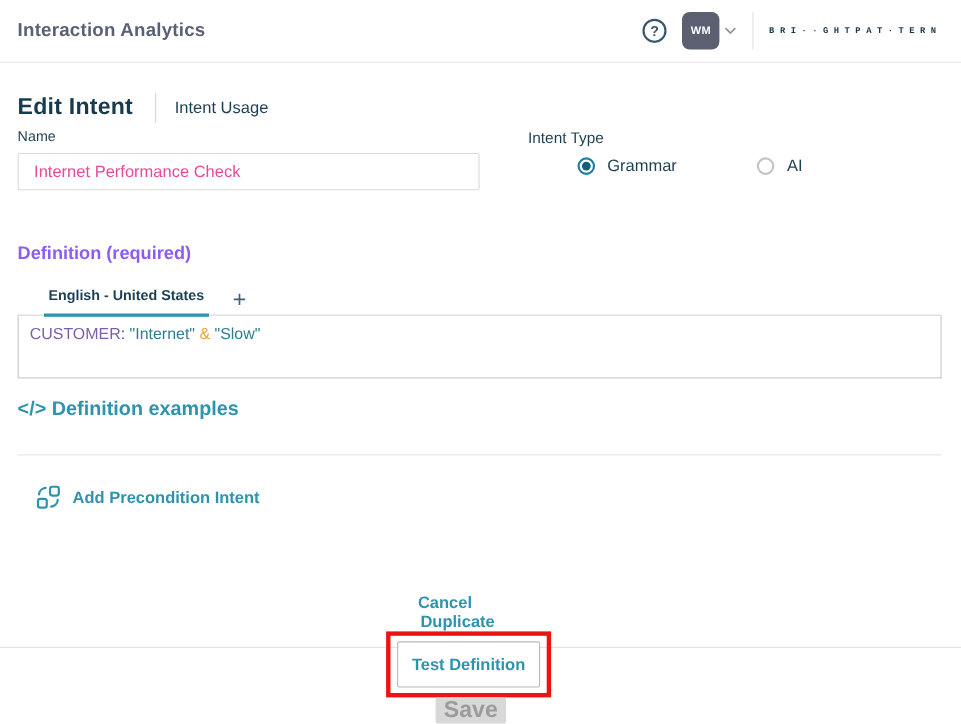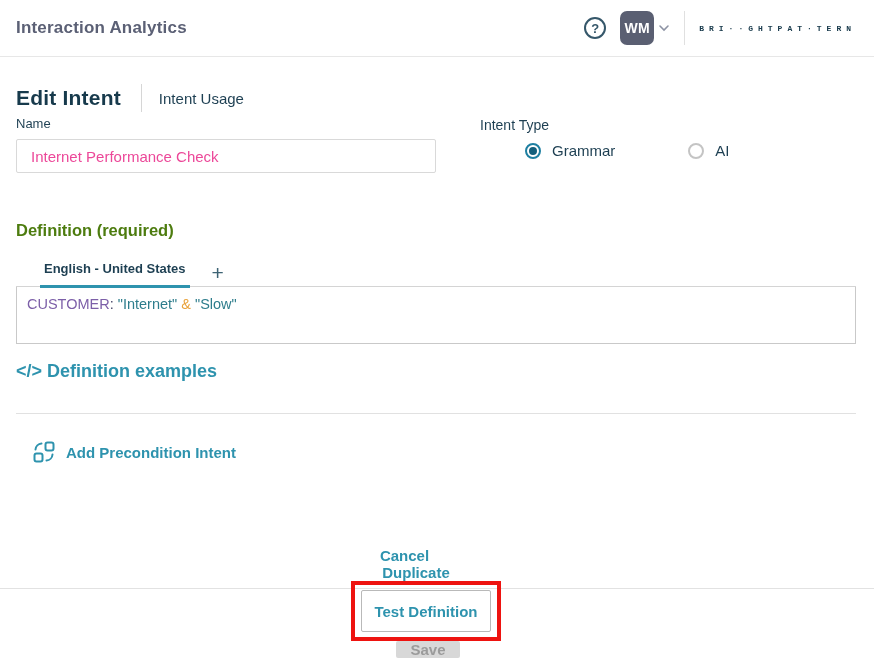--- a/index.html
+++ b/index.html
@@ -7,21 +7,21 @@
   .page { position:relative; width:874px; height:658px; background:#fff; }
 
   
   .header { height:57px; border-bottom:1px solid #e7e7e7; display:flex; align-items:center; padding:0 16px; }
   .header-title { font-size:17px; font-weight:bold; color:#5b6075; letter-spacing:.2px; }
   .header-right { margin-left:auto; display:flex; align-items:center; gap:14px; }
   .help-icon { width:22px; height:22px; border:2px solid #35576a; border-radius:50%; color:#35576a;
                display:flex; align-items:center; justify-content:center; font-size:13px; font-weight:bold; cursor:pointer; }
   .avatar-wrap { display:flex; align-items:center; gap:4px; cursor:pointer; }
   .avatar { width:34px; height:34px; background:#5a5f72; border-radius:7px; color:#fff; font-weight:bold;
-            font-size:14px; display:flex; align-items:center; justify-content:center; letter-spacing:.3px; }
+            font-size:10px; display:flex; align-items:center; justify-content:center; letter-spacing:.3px; }
   .chevron { color:#8d93a4; font-size:11px; }
   .header-sep { width:1px; height:34px; background:#e0e0e0; }
   .logo { display:flex; flex-direction:row; line-height:9px; padding-right:2px; }
   .logo-row { font-size:8px; font-weight:bold; color:#16384a; letter-spacing:5px; font-family:"Liberation Mono", monospace; }
 
   
   .main { padding:0 18px 0 16px; }
   .title-row { margin-top:27px; display:flex; align-items:center; }
   .page-title { font-size:21px; font-weight:bold; color:#173a4c; letter-spacing:.2px; }
   .title-sep { width:1px; height:28px; background:#d6d6d6; margin:0 17px 0 20px; }
@@ -37,21 +37,21 @@
   .radio-group { display:flex; align-items:center; }
   .radio-item { display:flex; align-items:center; cursor:pointer;padding-left:45px; }
   .radio-item + .radio-item { margin-left:28px; }
   .radio-circle { width:16px; height:16px; border-radius:50%; border:2px solid #c4c4c4; background:#fff;
                   display:flex; align-items:center; justify-content:center; }
   .radio-item.selected .radio-circle { border-color:#1e7fa1; }
   .radio-dot { width:8px; height:8px; border-radius:50%; background:transparent; }
   .radio-item.selected .radio-dot { background:#145f7c; }
   .radio-label { font-size:15px; color:#1d3f52; margin-left:11px; }
 
-  .def-heading { margin-top:48px; font-size:16.5px; font-weight:bold; color:#4d7c0f; }
+  .def-heading { margin-top:48px; font-size:16.5px; font-weight:bold; color:#8b5cf6; }
 
   .tab-bar { margin-top:21px; display:flex; align-items:flex-end; border-bottom:1px solid #d4d4d4; }
   .tab { margin-left:24px; padding:0 4px 9px 4px; font-size:13px; font-weight:bold; color:#1d3f52;
          border-bottom:3px solid #2e93ae; margin-bottom:-2px; cursor:pointer; }
   .tab-add { margin-left:18px; margin-bottom:4px; font-size:21px; color:#3d6374; line-height:18px;
              background:none; border:none; cursor:pointer; padding:0 4px; font-family:"Liberation Sans", sans-serif; }
 
   .editor { height:57px; border:1px solid #c9c9c9; border-top:none; padding:8px 10px; font-size:14.5px; line-height:19px; cursor:text; }
   .editor span { white-space:pre; }
 
@@ -66,21 +66,21 @@
   .footer { position:absolute; left:0; right:0; bottom:0; height:70px; border-top:1px solid #e2e2e2;
             display:flex; align-items:center; justify-content:flex-end; padding-right:18px; background:#fff;flex-direction:column; }
   .link-btn { background:none; border:none; font-size:15px; font-weight:600; color:#2e93ae; cursor:pointer;
               font-family:"Liberation Sans", sans-serif; }
   .cancel-btn { margin-right:47px; }
   .duplicate-btn { margin-right:24px; }
   .annotation-box { border:4px solid #ee1310; padding:5px 6px; margin-right:4px; }
   .test-def-btn { width:130px; height:42px; background:#fff; border:1px solid #b9b9b9; border-radius:2px;
                   font-size:15px; font-weight:600; color:#2e93ae; cursor:pointer; font-family:"Liberation Sans", sans-serif; }
   .save-btn { width:64px; height:41px; background:#d8d8d8; border:none; border-radius:2px;
-              font-size:15px; font-weight:600; color:#9b9b9b; cursor:default; font-family:"Liberation Sans", sans-serif; }
+              font-size:21px; font-weight:600; color:#9b9b9b; cursor:default; font-family:"Liberation Sans", sans-serif; }
 </style>
 </head>
 <body>
 
 <div class="page">
 
   <div class="header">
     <div class="header-title">Interaction Analytics</div>
     <div class="header-right">
       <div class="help-icon">?</div>

